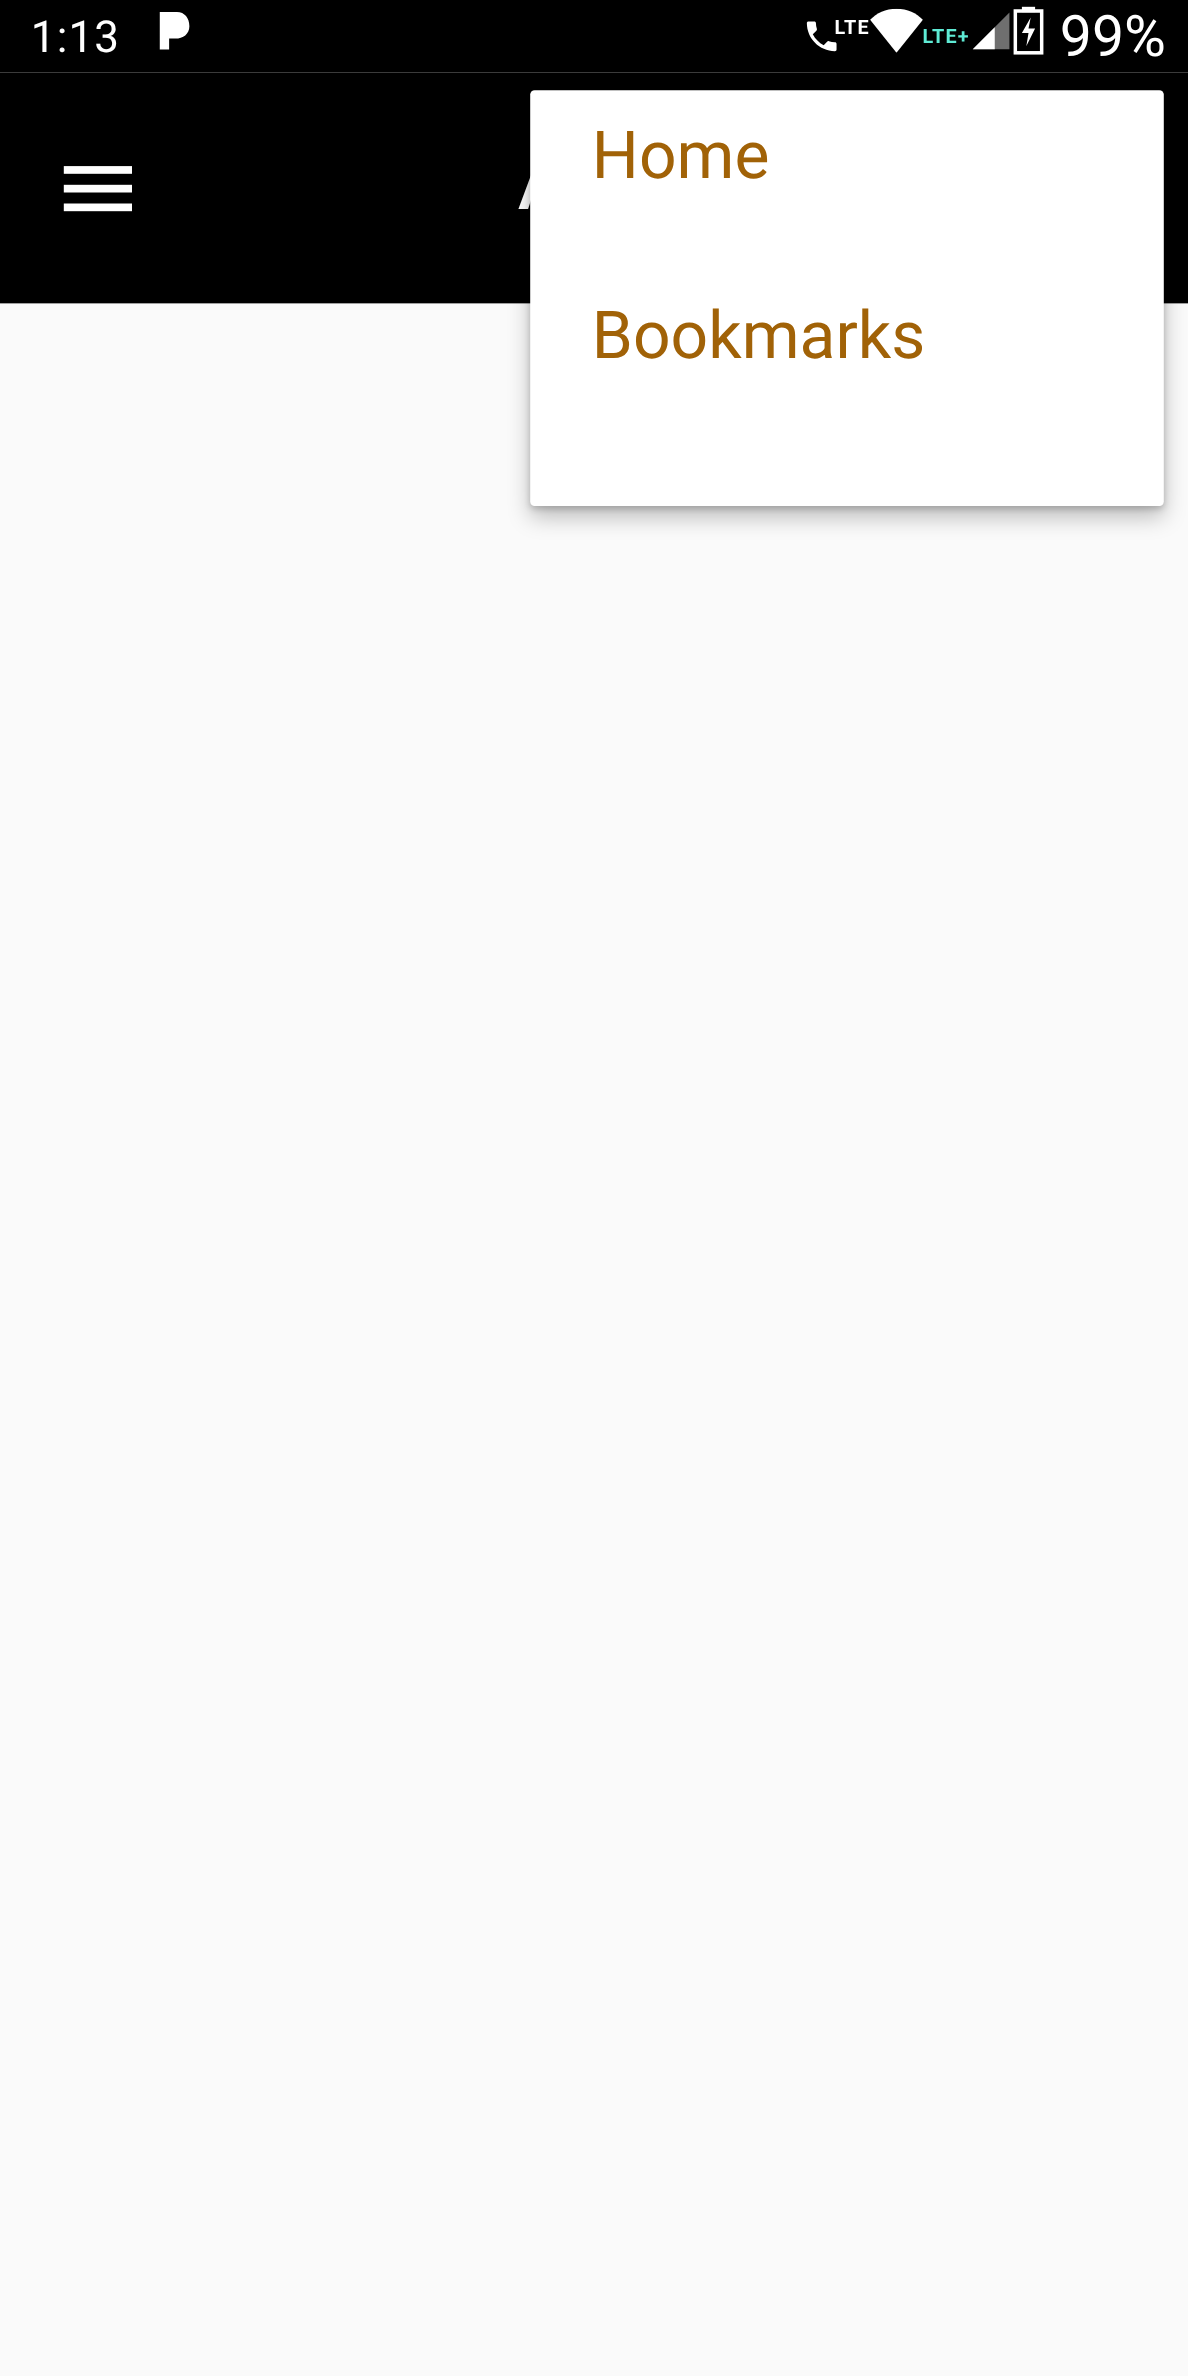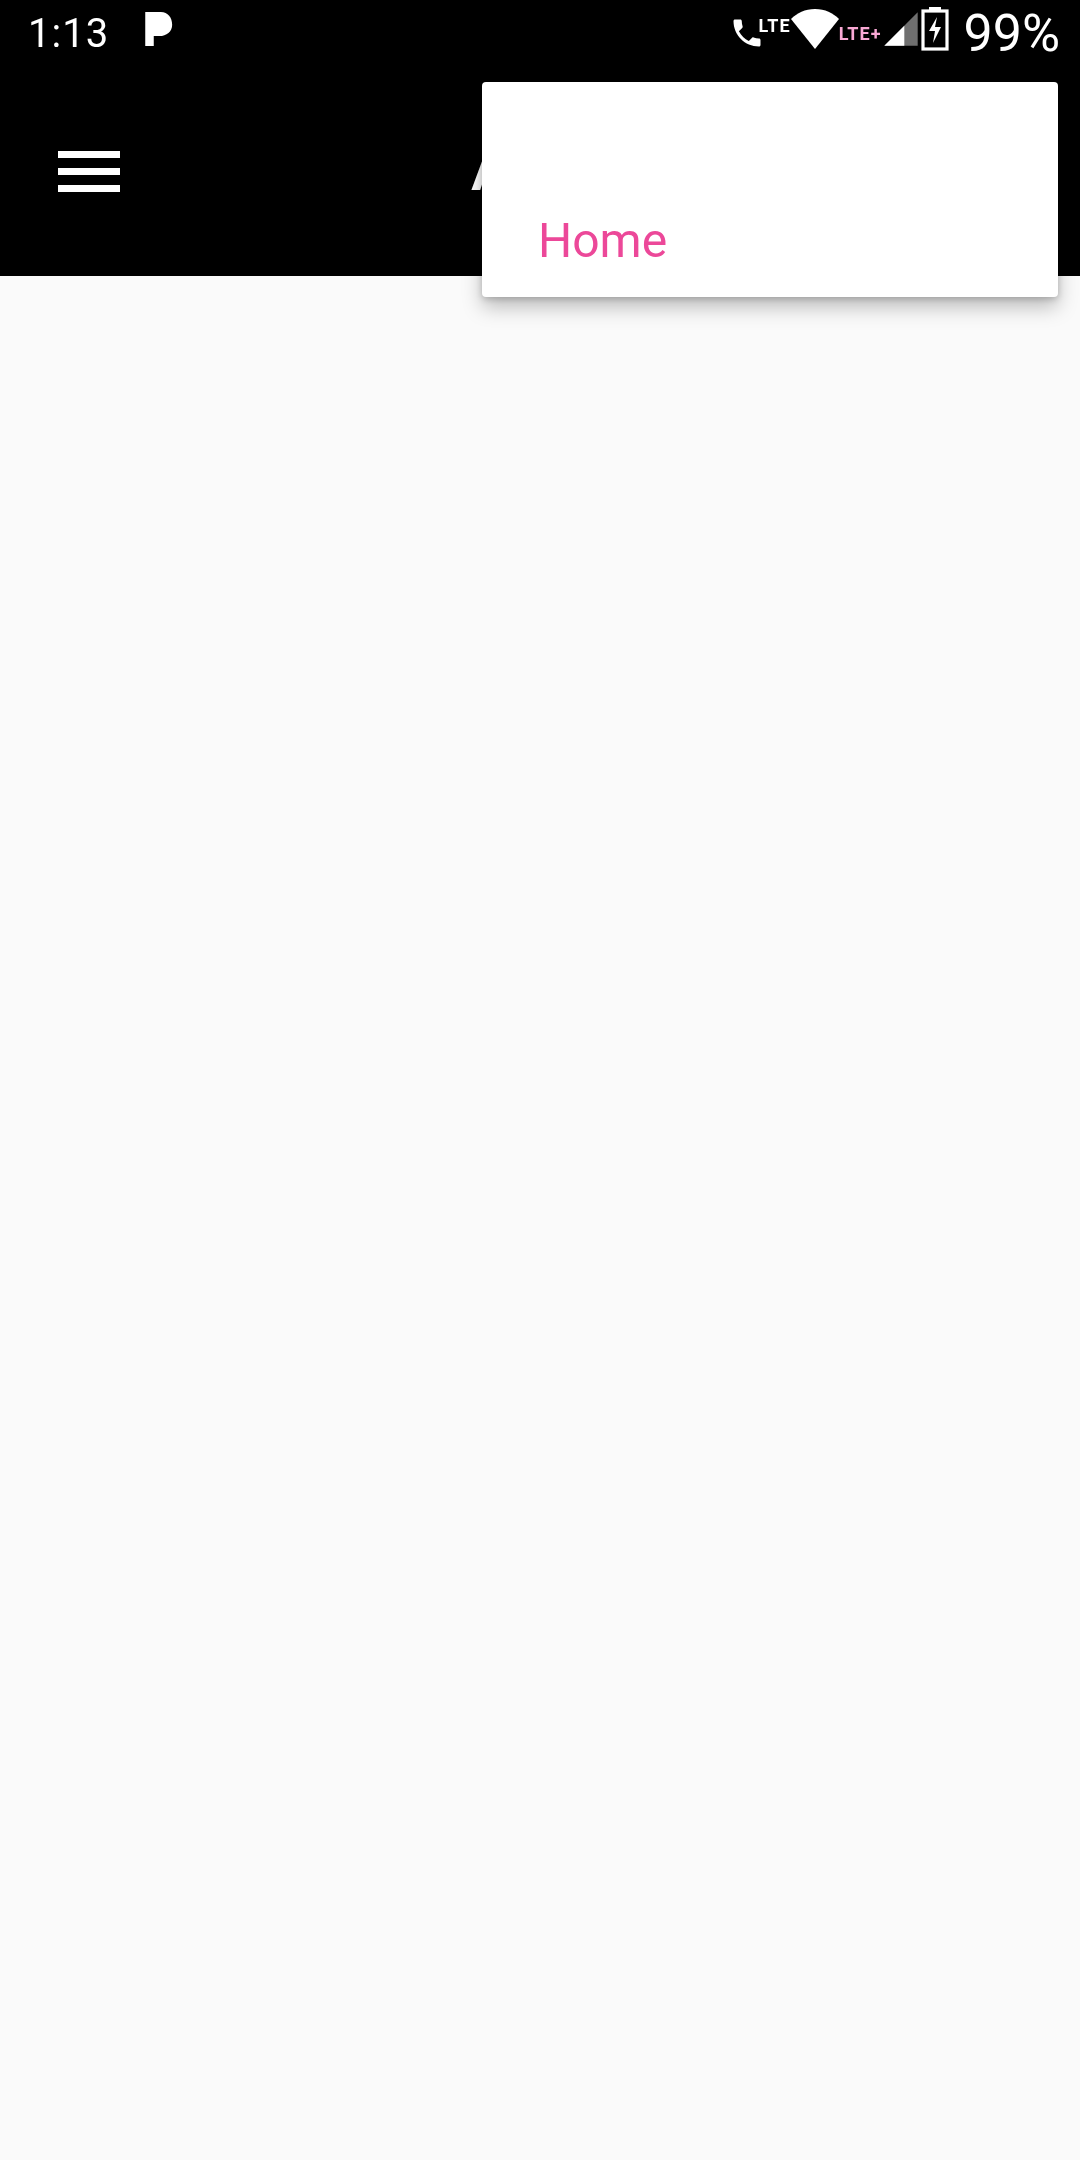--- a/index.html
+++ b/index.html
@@ -45,21 +45,21 @@
     .p-icon {
       width: 34px;
       height: 40px;
     }
     .lte-badge {
       font-size: 18px;
       font-weight: 700;
       letter-spacing: 1px;
     }
     .lte-badge.dim {
-      color: #f9a8d4;
+      color: #5eead4;
     }
     .battery-pct {
       font-size: 52px;
       font-weight: 400;
       margin-left: 14px;
     }
 
     
     .app-bar {
       height: 210px;
@@ -110,24 +110,24 @@
       background: #fff;
       box-shadow: 0 10px 20px rgba(0,0,0,0.25), 0 2px 6px rgba(0,0,0,0.18);
       border-radius: 4px;
       display: flex;
       flex-direction: column;
       padding: 24px 0 28px 0;
     }
     .menu-item {
       height: 163px;
       display: flex;
-      align-items: flex-end;
+      align-items: flex-start;
       padding: 0 56px;
-      font-size: 48px;
-      color: #ec4899;
+      font-size: 60px;
+      color: #a16207;
       cursor: pointer;
     }
   </style>
 </head>
 <body>
 
 <div class="status-bar">
   <div class="status-left">
     <span class="clock">1:13</span>
     <span>
@@ -176,13 +176,16 @@
     <span class="app-title">Appbar</span>
   </div>
 </div>
 
 <div class="content"></div>
 
 <div class="menu">
   <div class="menu-item">
     <span>Home</span>
   </div>
+  <div class="menu-item">
+    <span>Bookmarks</span>
+  </div>
 </div>
 
 </body></html>

